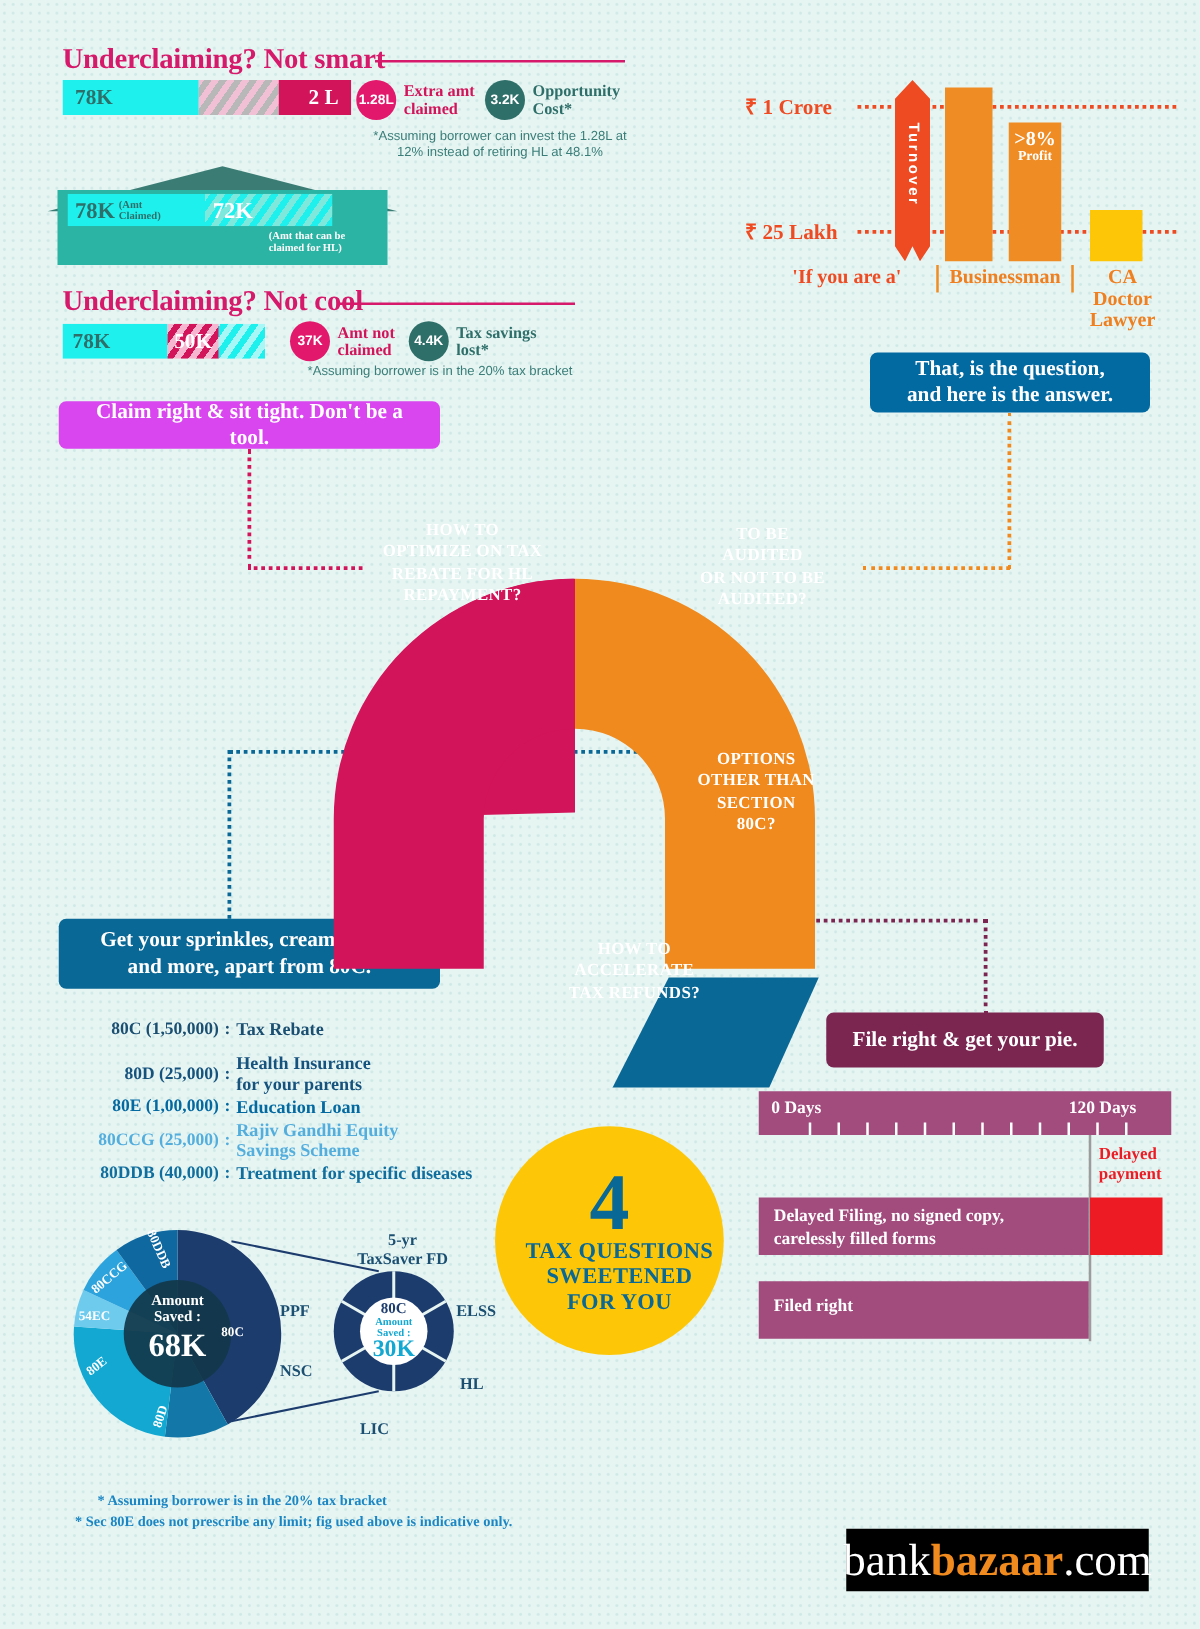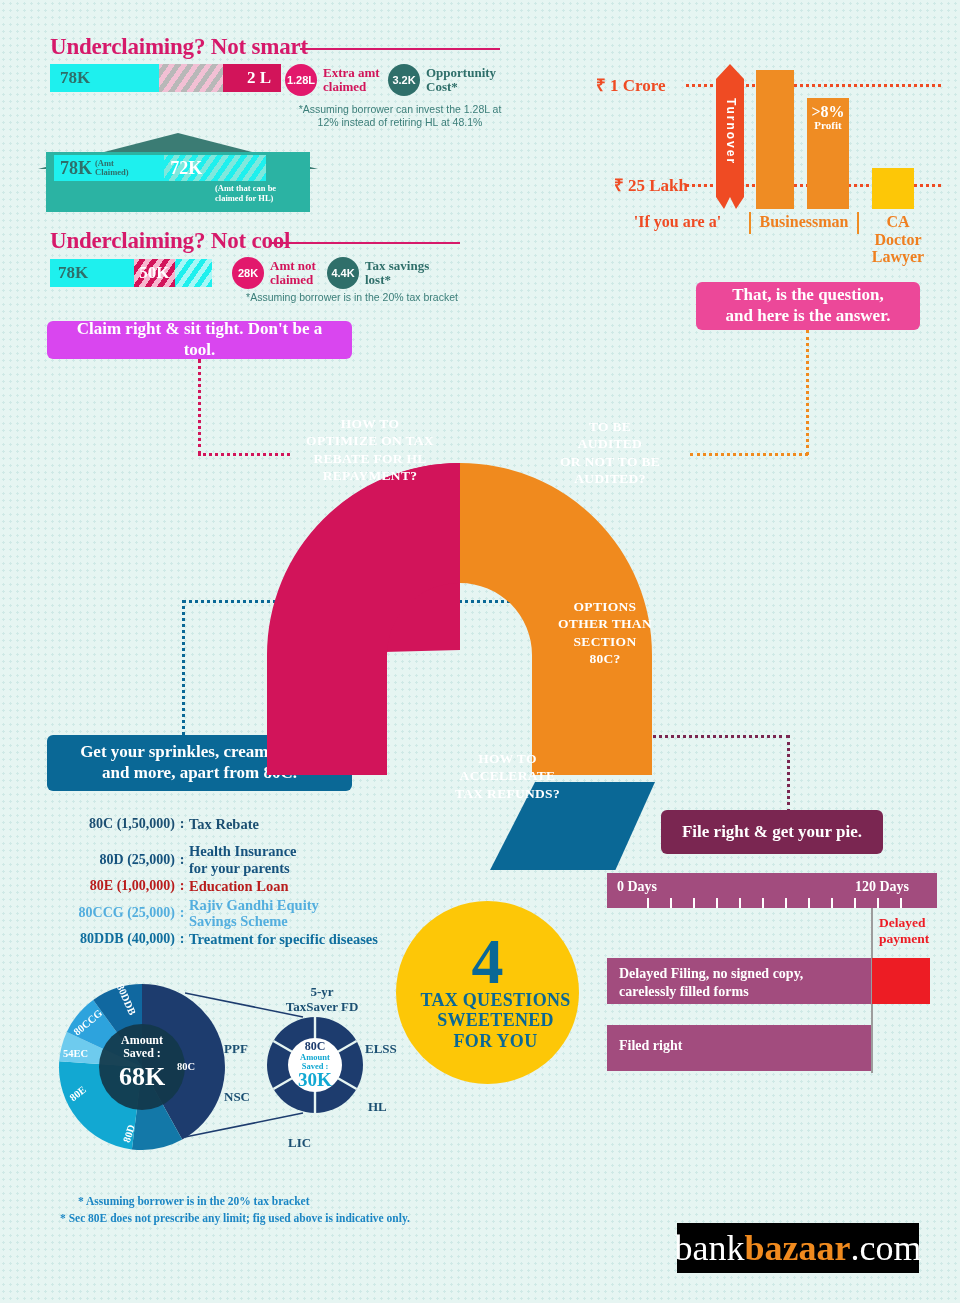--- a/index.html
+++ b/index.html
@@ -48,21 +48,21 @@
   .dotline{border-top:3px dotted #ef4b23;}
   .axis-lab{color:#ef4b23;font-weight:bold;font-size:17px;font-family:"Liberation Serif",serif;}
   .cat-lab{color:#ef7f1f;font-weight:bold;font-size:16px;font-family:"Liberation Serif",serif;text-align:center;line-height:1.1;}
   .turnover-word{color:#fff;font-weight:bold;font-size:12px;letter-spacing:2px;
     writing-mode:vertical-rl;font-family:"Liberation Sans",sans-serif;}
   
   .callout{border-radius:6px;display:flex;align-items:center;justify-content:center;
     color:#fff;text-align:center;font-weight:bold;font-size:17px;line-height:1.22;
     font-family:"Liberation Serif",serif;padding:8px 14px;box-sizing:border-box;}
   .c-pink{background:#d946ef;}
-  .c-orange{background:#ec4899;}
+  .c-orange{background:#0369a1;}
   .c-blue{background:#0a6896;}
   .c-plum{background:#7a2651;}
   
   .dot-h{border-top:3px dotted;}
   .dot-v{border-left:3px dotted;}
   .dc-pink{border-color:#d2145a;}
   .dc-orange{border-color:#f08a1e;}
   .dc-blue{border-color:#0a6896;}
   .dc-plum{border-color:#7a2651;}
   
@@ -156,41 +156,41 @@
   <div class="seg seg-cyan" style="width:52%;padding-left:8px;">
     <span class="bar-lab lab-dark">78K</span>
   </div>
   <div class="seg hatch-crim" style="width:25%;justify-content:center;">
     <span class="bar-lab lab-white">50K</span>
   </div>
   <div class="seg hatch-cyan" style="width:23%;"></div>
 </div>
 
 <div class="abs" style="left:232px;top:257px;display:flex;align-items:center;gap:6px;">
-  <div class="badge badge-pink" style="width:32px;height:32px;font-size:11px;">28K</div>
+  <div class="badge badge-pink" style="width:32px;height:32px;font-size:11px;">37K</div>
   <div style="color:#d2145a;">
     <div class="badge-txt">Amt not</div>
     <div class="badge-txt">claimed</div>
   </div>
 </div>
 <div class="abs" style="left:327px;top:257px;display:flex;align-items:center;gap:6px;">
   <div class="badge badge-green" style="width:32px;height:32px;font-size:11px;">4.4K</div>
   <div style="color:#2f6f6a;">
     <div class="badge-txt">Tax savings</div>
     <div class="badge-txt">lost*</div>
   </div>
 </div>
 <div class="abs note" style="left:222px;top:291px;width:260px;text-align:center;">*Assuming borrower is in the 20% tax bracket</div>
 
 <div class="abs" style="left:596px;top:44px;width:350px;height:230px;">
 
   <div class="abs dotline" style="left:90px;top:40px;width:255px;"></div>
   <div class="abs dotline" style="left:90px;top:140px;width:255px;"></div>
   <div class="abs axis-lab" style="left:0px;top:29px;">₹ 1 Crore</div>
-  <div class="abs axis-lab" style="left:0px;top:129px;margin-left:18px;">₹ 25 Lakh</div>
+  <div class="abs axis-lab" style="left:0px;top:129px;">₹ 25 Lakh</div>
 
   <div class="abs" style="left:120px;top:20px;width:28px;height:145px;">
     <svg width="28" height="145" viewBox="0 0 28 145">
       <polygon points="14,0 28,15 28,133 20,145 14,133 8,145 0,133 0,15" fill="#ef4b23"></polygon>
     </svg>
     <div class="abs turnover-word" style="left:8px;top:34px;">Turnover</div>
   </div>
 
   <div class="abs" style="left:160px;top:26px;width:38px;height:139px;background:#ef8c23;"></div>
 
@@ -277,21 +277,21 @@
     <div class="k">80C (1,50,000)</div>
     <div class="c">:</div>
     <div class="v">Tax Rebate</div>
   </div>
   <div class="li" style="color:#15527d;margin-top:11px;">
     <div class="k">80D (25,000)</div>
     <div class="c">:</div>
     <div class="v" style="white-space:pre-line;">Health Insurance
 for your parents</div>
   </div>
-  <div class="li" style="color:#b91c1c;">
+  <div class="li" style="color:#0369a1;">
     <div class="k">80E (1,00,000)</div>
     <div class="c">:</div>
     <div class="v">Education Loan</div>
   </div>
   <div class="li" style="color:#53aede;">
     <div class="k">80CCG (25,000)</div>
     <div class="c">:</div>
     <div class="v" style="white-space:pre-line;">Rajiv Gandhi Equity
 Savings Scheme</div>
   </div>

